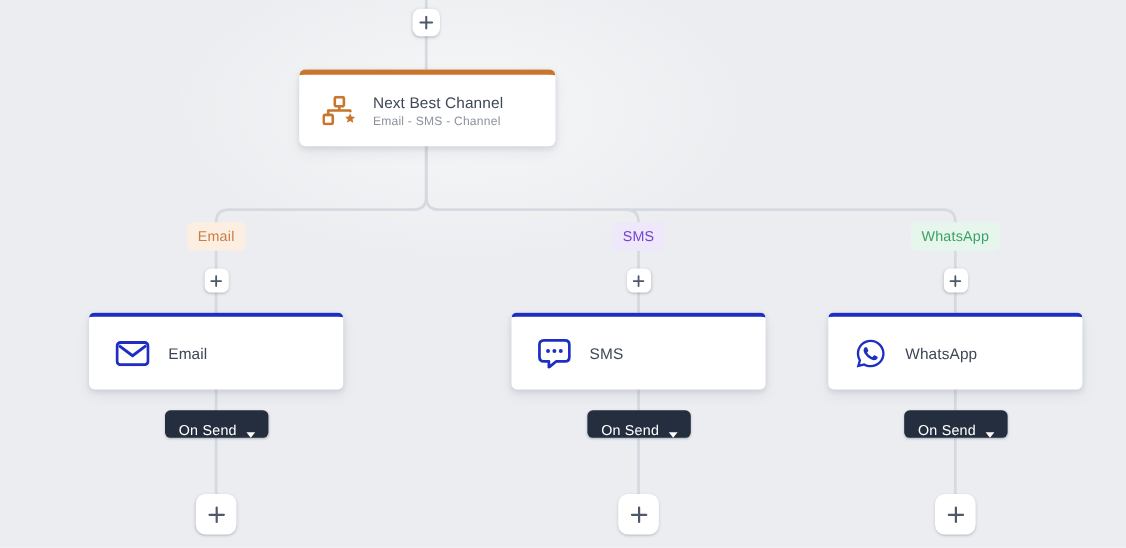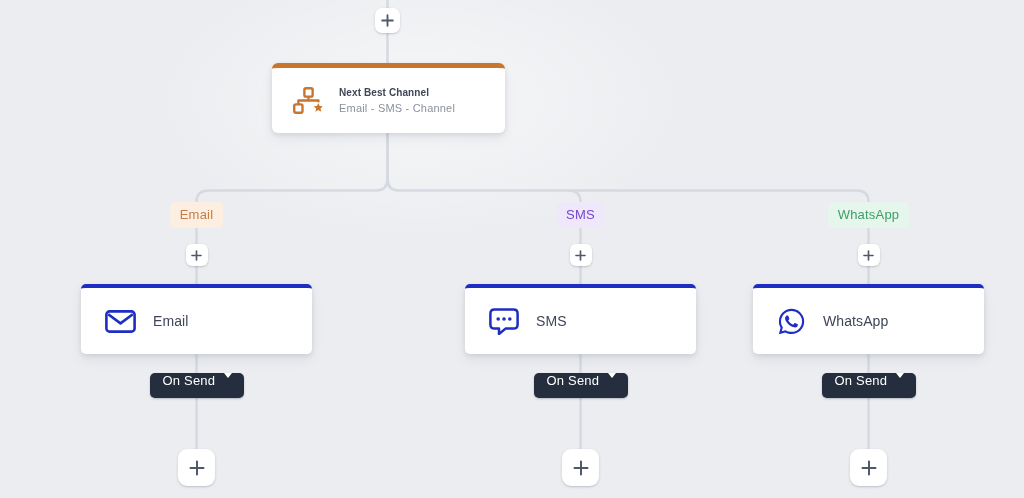--- a/index.html
+++ b/index.html
@@ -47,23 +47,23 @@
     border-top: 5px solid #c8762d;
     border-radius: 6px;
     box-shadow: 0 2px 5px rgba(25,35,60,0.10), 0 6px 14px rgba(25,35,60,0.06);
     display: flex;
     align-items: center;
     padding-left: 21px;
     cursor: pointer;
   }
   .root-card .texts { margin-left: 15px; }
   .root-title {
-    font-size: 10px;
+    font-size: 14px;
     color: #3e4756;
-    font-weight: 700;
+    font-weight: 400;
     letter-spacing: 0.1px;
   }
   .root-subtitle {
     font-size: 11px;
     color: #8b919d;
     margin-top: 4px;
     letter-spacing: 0.2px;
   }
 
   
@@ -106,21 +106,21 @@
 
   
   .trigger-btn {
     position: absolute;
     top: 373px;
     width: 94px; height: 25px;
     transform: translateX(-50%);
     background: #242e3e;
     border-radius: 5px;
     display: flex;
-    align-items: flex-start;
+    align-items: flex-end;
     justify-content: space-between;
     padding: 0 12px 0 13px;
     cursor: pointer;
     box-shadow: 0 1px 2px rgba(25,35,60,0.25);
   }
   .trigger-btn .trigger-label {
     color: #ffffff;
     font-size: 13px;
     letter-spacing: 0.2px;
   }

